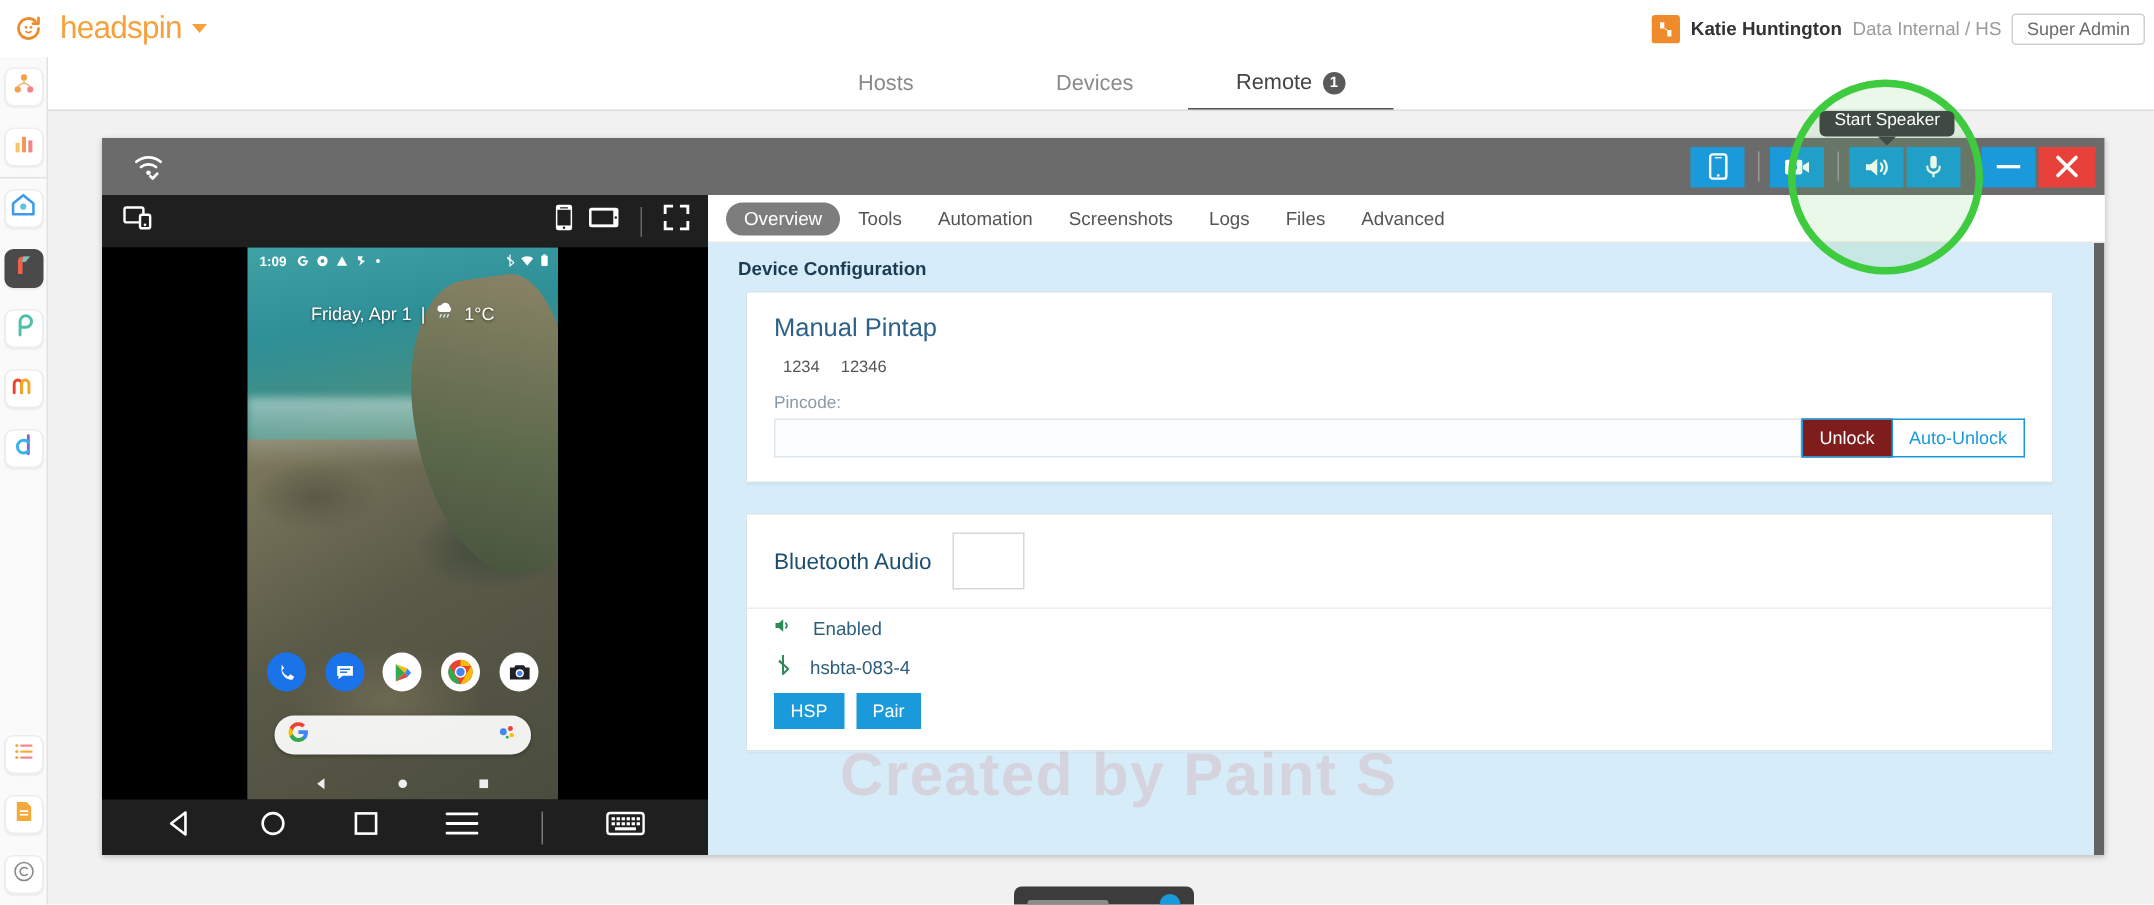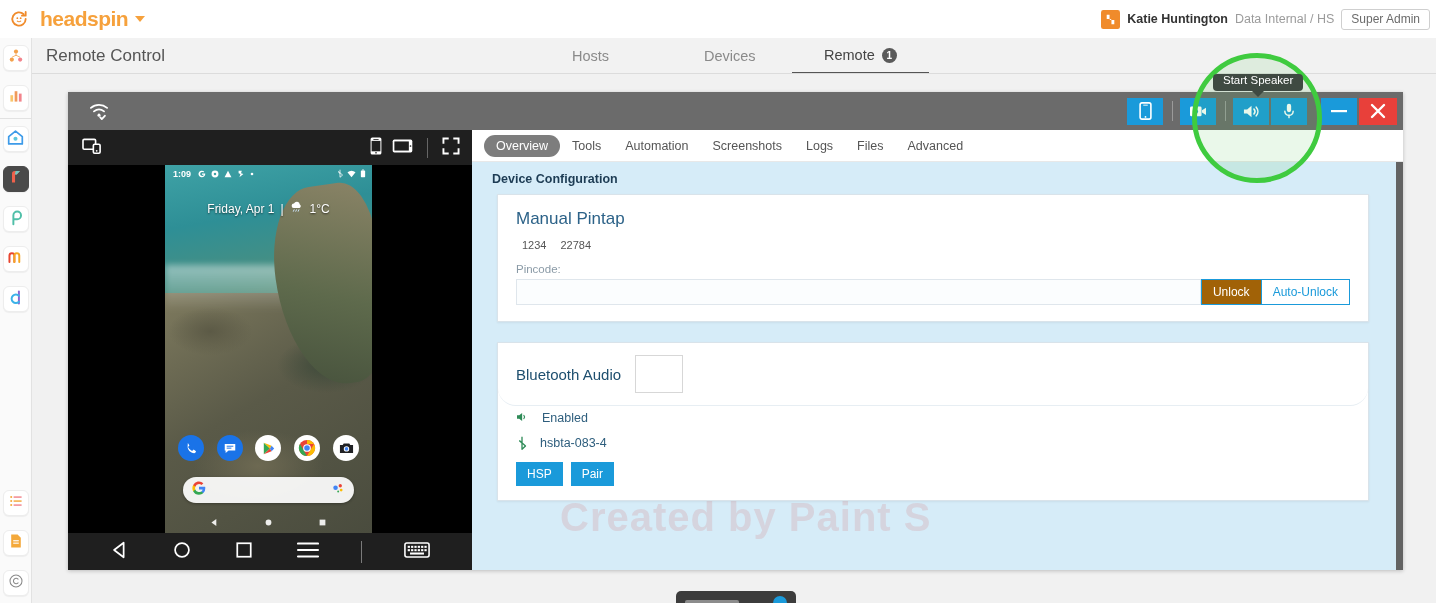--- a/index.html
+++ b/index.html
@@ -13,21 +13,21 @@
   .page { position: relative; width: 1436px; height: 603px; }
 
   
   .topbar {
     position: absolute; left: 0; top: 0; width: 1436px; height: 38px;
     background: #fff; display: flex; align-items: center;
   }
   .hs-logo-mark { margin-left: 8px; width: 22px; height: 22px;
      display:flex; align-items:center; justify-content:center; }
   .hs-wordmark {
-    margin-left: 10px; font-size: 21px; font-weight: 700; color: #F6A13C;
+    margin-left: 10px; font-size: 21px; font-weight: 400; color: #F6A13C;
     letter-spacing: -0.5px;
   }
   .hs-caret {
     margin-left: 7px; width: 0; height: 0;
     border-left: 5px solid transparent; border-right: 5px solid transparent;
     border-top: 6px solid #F6A13C;
   }
   .topbar-right {
     position: absolute; right: 6px; top: 0; height: 38px;
     display: flex; align-items: center; gap: 7px;
@@ -189,31 +189,30 @@
   .card-head { font-size: 17px; color: #2c6288; padding: 14px 18px 6px; }
   .field-label { font-size: 11.5px; color: #8a9aa6; padding: 0 18px; }
   .pin-list { display: flex; gap: 14px; padding: 4px 0 0 24px; }
   .pin-val { font-size: 11px; color: #555; }
   .inputrow { display: flex; align-items: stretch; padding: 4px 18px 16px; }
   .pininput {
     flex: 1 1 auto; height: 26px; border: 1px solid #dfe6ec; background: #fbfdfe;
   }
   .btn { font-size: 12px; padding: 0 11px; height: 26px; display:flex; align-items:center;
          border: 1px solid #1a9ada; }
-  .btn.primary { background: #a16207; color: #fff; }
+  .btn.primary { background: #7f1d1d; color: #fff; }
   .btn.ghost { background: #fff; color: #1a9ada; border-left: none; }
 
   .card2-head {
     display: flex; align-items: center; gap: 14px; padding: 12px 18px;
     border-bottom: 1px solid #e7eef3;
-    border-radius: 18px;
   }
   .card2-title { font-size: 15px; color: #1d4e6e; }
   .white-box { width: 48px; height: 38px; background: #fff; border: 1px solid #d7d7d7; }
-  .bt-row { display: flex; gap: 12px; padding: 5px 18px; font-size: 12.5px; color: #2e5e7d; }
+  .bt-row { display: flex; align-items: center; gap: 12px; padding: 5px 18px; font-size: 12.5px; color: #2e5e7d; }
   .sq-btns { display: flex; gap: 8px; padding: 4px 18px 14px; }
   .sq { background: #1a9ada; color: #fff; font-size: 12px; padding: 5px 11px; }
 
   
   .watermark {
     position: absolute; left: 560px; top: 495px; font-size: 40px; font-weight: 700;
     color: rgba(214,90,90,.16); white-space: nowrap; letter-spacing: 1px;
   }
   
   .toast {
@@ -364,23 +363,20 @@
       <div class="rail-tile">
           <span>
         <svg width="16" height="16" viewBox="0 0 20 20">
           <circle cx="10" cy="10" r="7.5" fill="none" stroke="#8a8a8a" stroke-width="1.3"></circle>
           <path d="M12.6 7.6a3.4 3.4 0 1 0 0 4.8" fill="none" stroke="#8a8a8a" stroke-width="1.3" stroke-linecap="round"></path>
         </svg></span>
         </div>
     </div>
   </div>
 
-  <div class="pagehead">
-    <div class="pagehead-title">Remote Control</div>
-  </div>
   <div class="navtabs">
     <div class="navtab" style="left:540px;">
       <span>Hosts</span>
     </div>
     <div class="navtab" style="left:672px;">
       <span>Devices</span>
     </div>
     <div class="navtab active" style="left:760px; padding:0 32px;">
       <span>Remote</span>
       <span class="tab-count">1</span>
@@ -660,21 +656,21 @@
         <div class="dtab">Advanced</div>
       </div>
 
       <div class="panebody">
         <div class="pane-label">Device Configuration</div>
 
         <div class="card" style="top:32px;">
           <div class="card-head">Manual Pintap</div>
           <div class="pin-list">
             <span class="pin-val">1234</span>
-            <span class="pin-val">22784</span>
+            <span class="pin-val">12346</span>
           </div>
           <div class="field-label" style="padding-top:12px;">Pincode:</div>
           <div class="inputrow">
             <input class="pininput" type="text" placeholder="" style="">
             <div class="btn primary">Unlock</div>
             <div class="btn ghost">Auto-Unlock</div>
           </div>
         </div>
 
         <div class="card" style="top:180px;">

